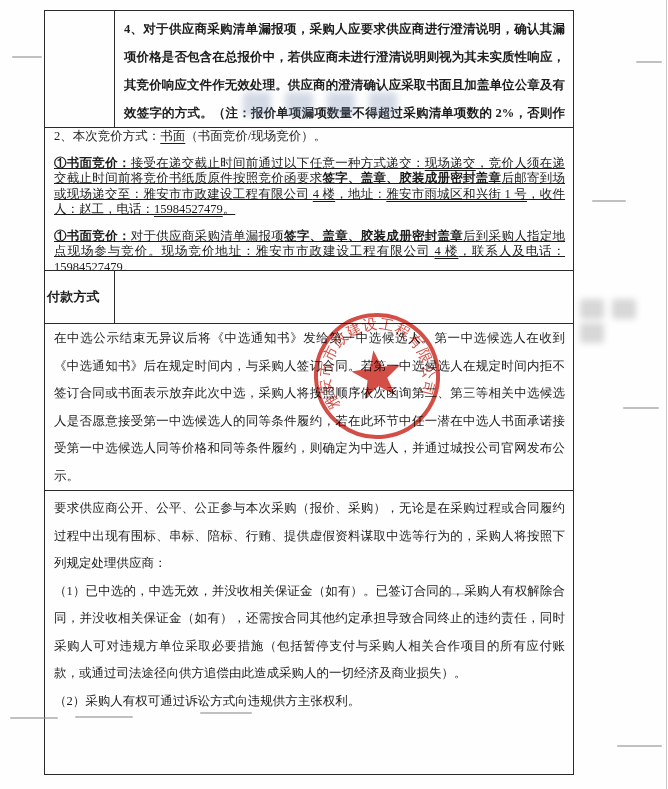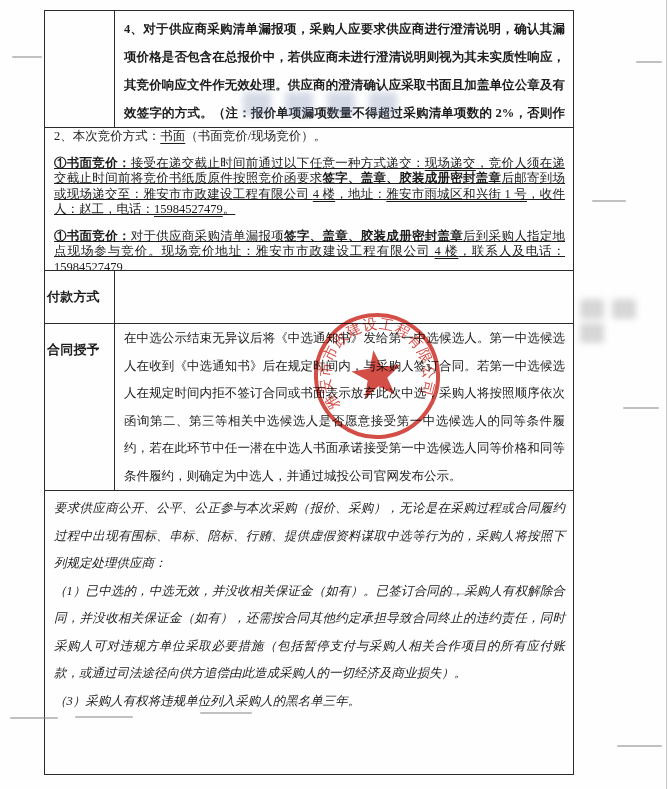--- a/index.html
+++ b/index.html
@@ -46,21 +46,21 @@
     padding:0 8px 0 9px;
     font-size:12.5px;
   }
   .c-cell p{margin:0;text-align:justify;text-justify:inter-ideograph;}
   .wide .c-cell{line-height:28px;}
   .r1 .c-cell{padding-top:4px;line-height:28px;font-weight:bold;}
   .r2 .c-cell{padding-top:1px;line-height:15.5px;}
   .r2 .c-cell p + p{margin-top:11px;text-decoration:underline;}
   .r3 .c-cell{padding-top:4px;line-height:15.5px;}
   .r4 .c-cell{padding-top:1px;line-height:27.5px;}
-  .r5 .c-cell{padding-top:4px;line-height:27.5px;font-style:italic;}
+  .r5 .c-cell{padding-top:4px;line-height:27.5px;}
   .r5 .c-cell p + p{margin-top:0;}
 
   .b{font-weight:bold;}
   .u{text-decoration:underline;text-underline-offset:3px;text-decoration-thickness:1px;}
 
   
   .stamp{
     position:absolute;left:307px;top:306px;width:140px;height:140px;
     mix-blend-mode:multiply;opacity:0.88;
     pointer-events:none;
@@ -95,33 +95,30 @@
         </div>
     </div>
 
     <div class="t-row r3">
       <div class="h-cell h-mid">
           <div>付款方式</div>
         </div>
     </div>
 
     <div class="t-row r4">
-      <div class="h-cell h-top4">
-          <div>合同授予</div>
-        </div>
       <div class="c-cell">
           <p><span>在中选公示结束无异议后将《中选通知书》发给第一中选候选人。第一中选候选人在收到《中选通知书》后在规定时间内，与采购人签订合同。若第一中选候选人在规定时间内拒不签订合同或书面表示放弃此次中选，采购人将按照顺序依次函询第二、第三等相关中选候选人是否愿意接受第一中选候选人的同等条件履约，若在此环节中任一潜在中选人书面承诺接受第一中选候选人同等价格和同等条件履约，则确定为中选人，并通过城投公司官网发布公示。</span></p>
         </div>
     </div>
 
     <div class="t-row r5">
       <div class="c-cell">
           <p><span>要求供应商公开、公平、公正参与本次采购（报价、采购），无论是在采购过程或合同履约过程中出现有围标、串标、陪标、行贿、提供虚假资料谋取中选等行为的，采购人将按照下列规定处理供应商：</span></p>
           <p><span>（1）已中选的，中选无效，并没收相关保证金（如有）。已签订合同的，采购人有权解除合同，并没收相关保证金（如有），还需按合同其他约定承担导致合同终止的违约责任，同时采购人可对违规方单位采取必要措施（包括暂停支付与采购人相关合作项目的所有应付账款，或通过司法途径向供方追偿由此造成采购人的一切经济及商业损失）。</span></p>
-          <p><span>（3）采购人有权将违规单位列入采购人的黑名单三年。</span></p>
+          <p><span>（2）采购人有权可通过诉讼方式向违规供方主张权利。</span></p>
         </div>
     </div>
 
   </div>
 
   <svg class="stamp" viewBox="0 0 140 140">
     <g transform="rotate(-8 70 70)">
       <circle cx="70" cy="70" r="61" fill="none" stroke-width="4" stroke="#ce352c"></circle>
       <polygon points="70,44 76.1,61.6 94.7,62 79.9,73.2 85.3,91 70,80.4 54.7,91 60.1,73.2 45.3,62 63.9,61.6" fill="#ce352c"></polygon>
       <g font-size="14.5">

